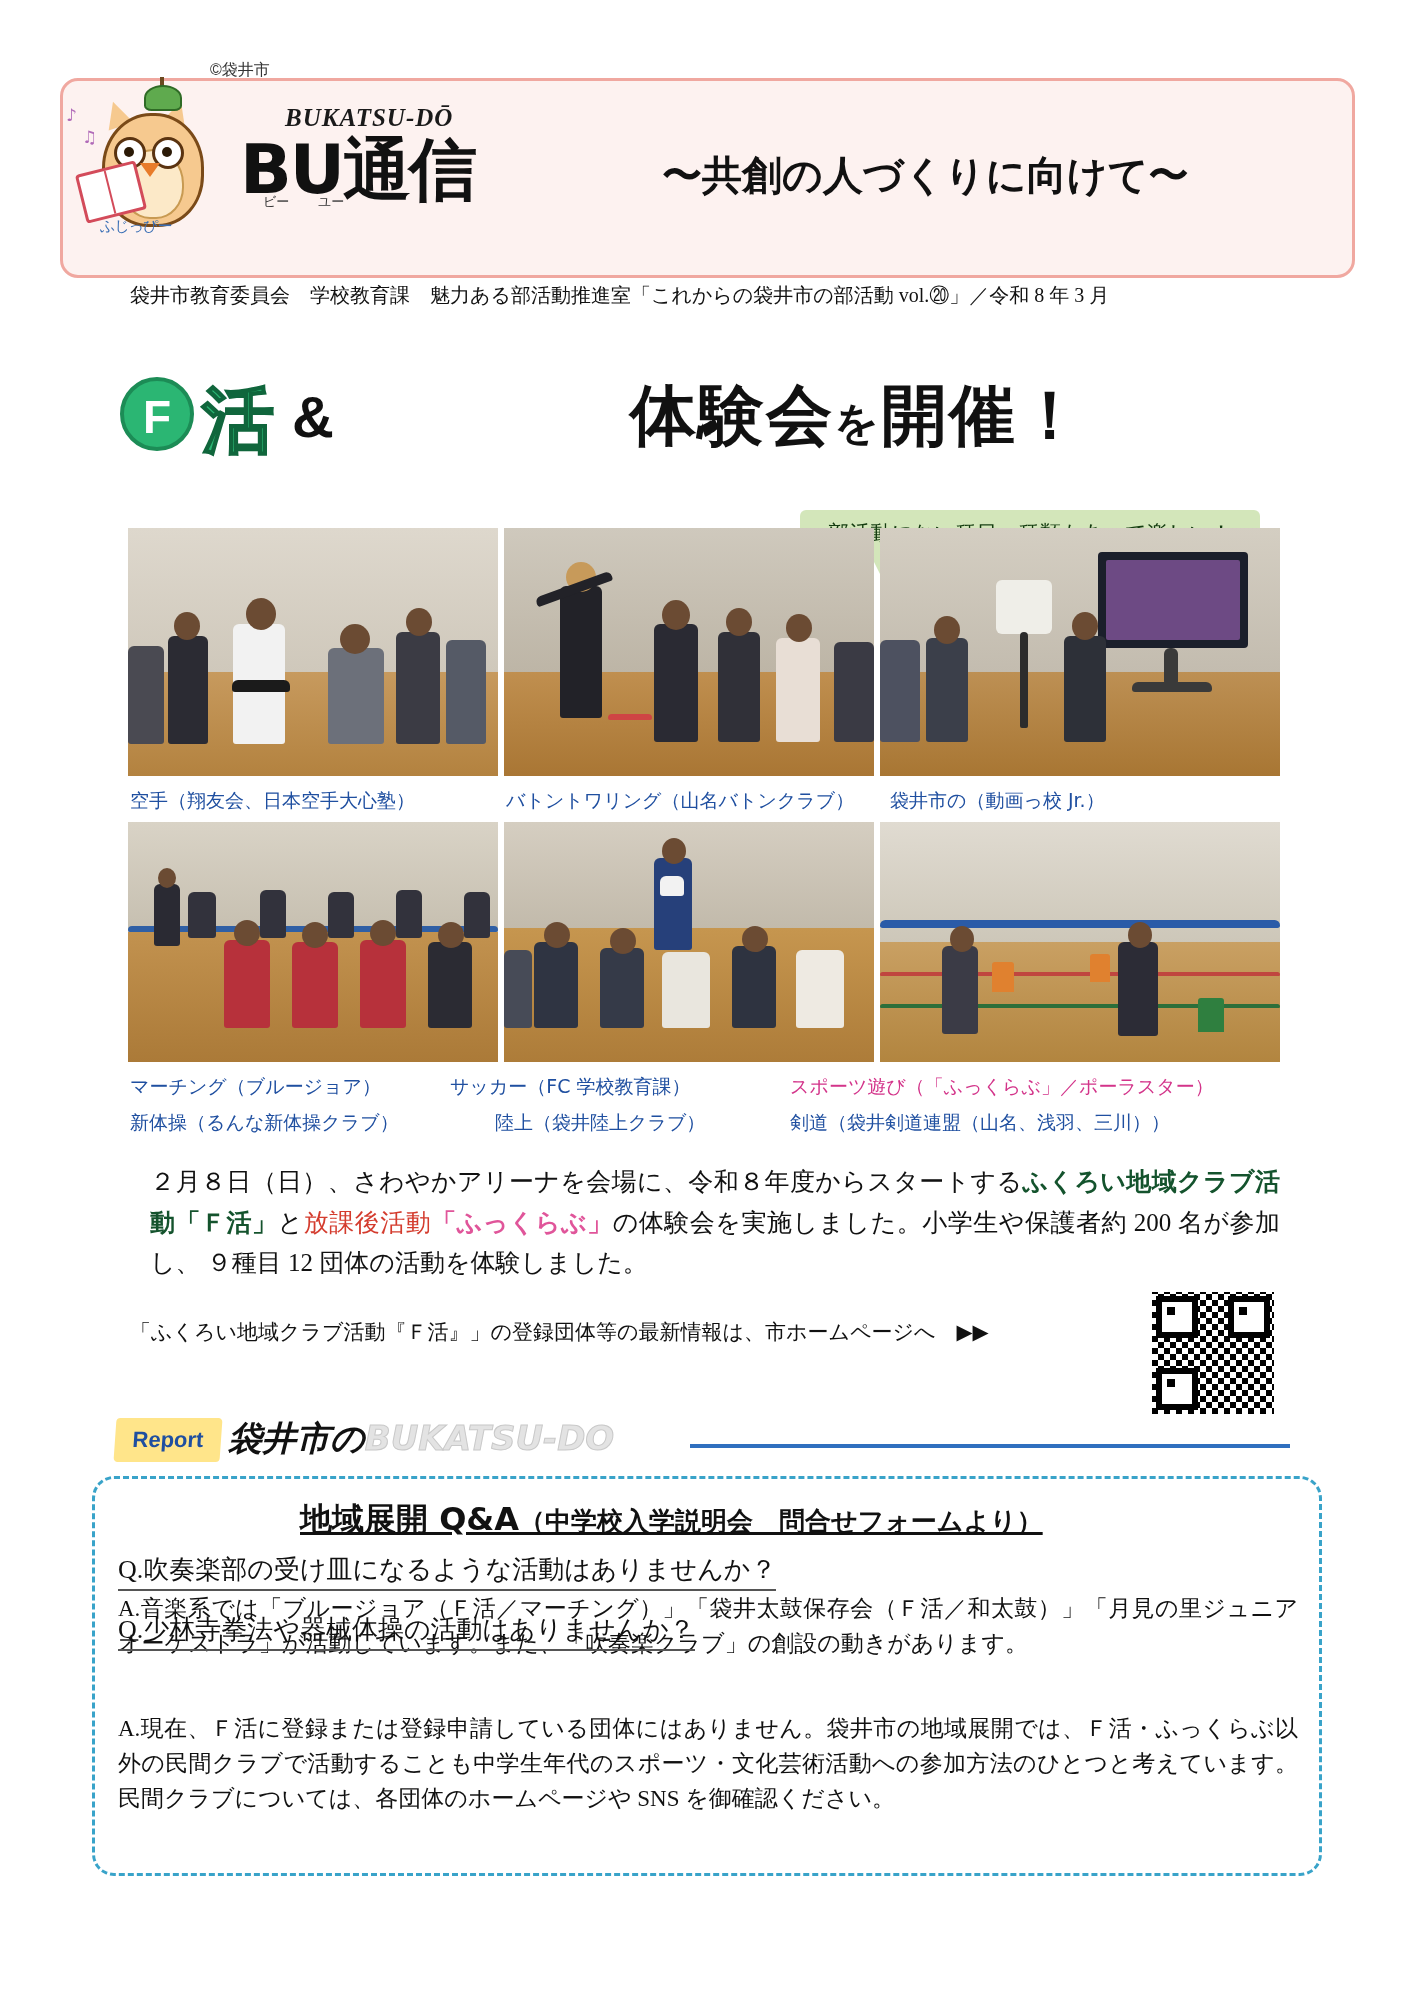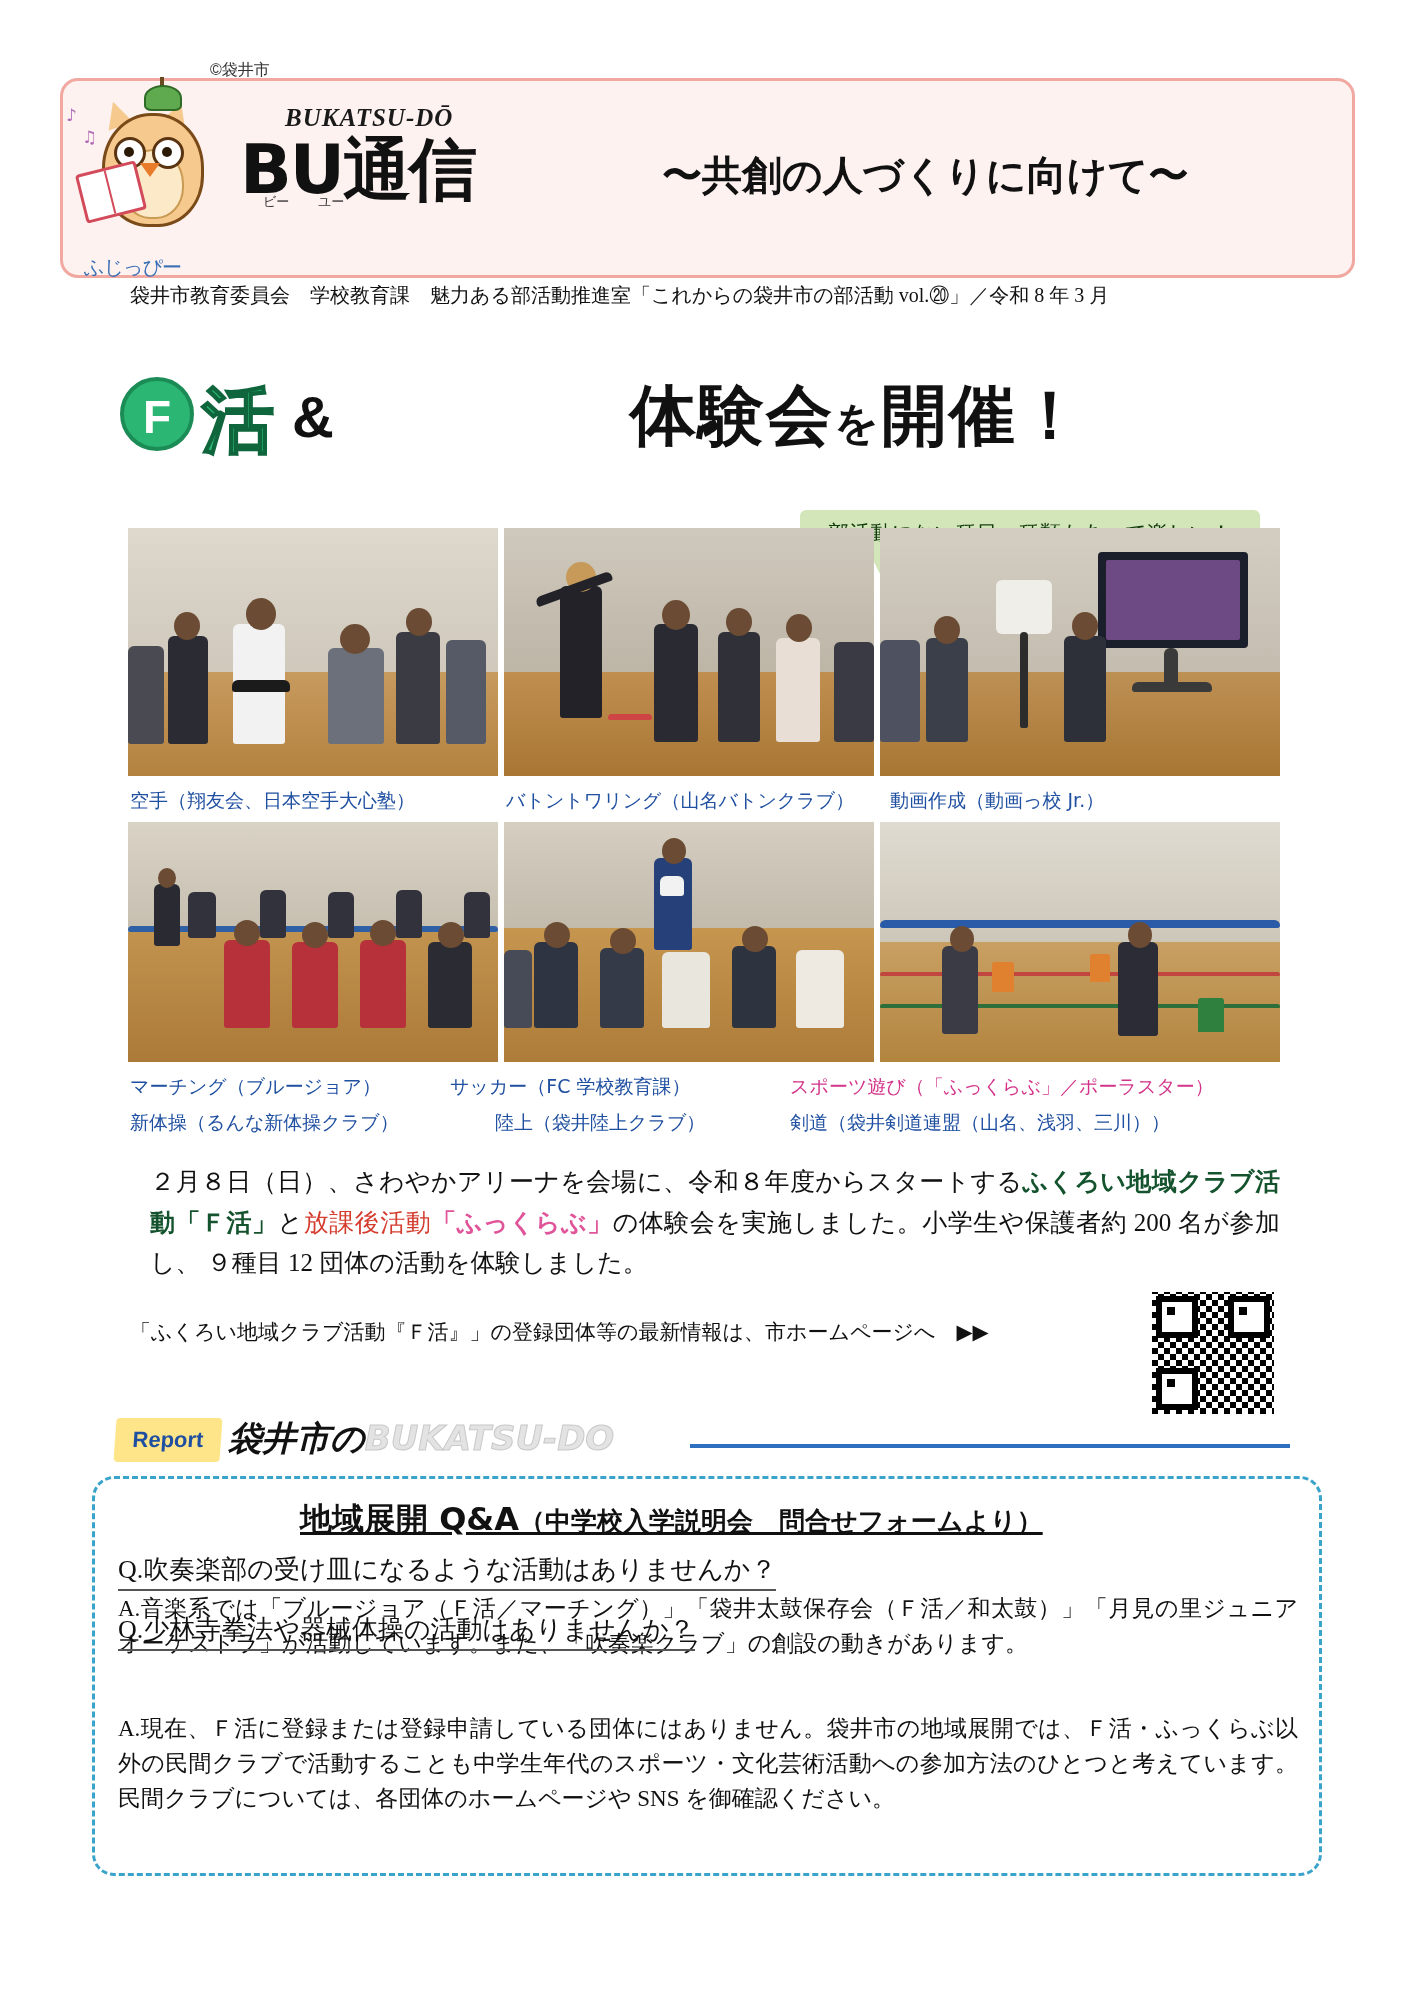--- a/index.html
+++ b/index.html
@@ -145,27 +145,26 @@
   .owl-note {
     position: absolute;
     color: #b06ab8;
     font-size: 17px;
     font-family: "DejaVu Sans", sans-serif;
   }
   .owl-note.n1 { left: 6px; top: 30px; }
   .owl-note.n2 { left: 22px; top: 52px; }
   .owl-name {
     position: absolute;
-    left: 24px;
+    left: 40px;
     top: 142px;
-    font-size: 20px;
+    font-size: 15px;
     color: #3a6fb5;
     font-family: "Liberation Sans", sans-serif;
     letter-spacing: -1px;
-    margin-top: 37px;
   }
 
   #romaji-title {
     position: absolute;
     left: 285px;
     top: 104px;
     font-size: 25px;
     font-style: italic;
     font-weight: bold;
     letter-spacing: 1px;
@@ -577,21 +576,21 @@
   <div class="fig" style="left:140px;top:104px;width:8px;height:96px;background:#2c2c2c;"></div>
   <div class="fig" style="left:46px;top:110px;width:42px;height:104px;background:#3b3f4a;"></div>
   <div class="fig head" style="left:54px;top:88px;width:26px;height:28px;"></div>
   <div class="fig" style="left:184px;top:108px;width:42px;height:106px;background:#2d3038;"></div>
   <div class="fig head" style="left:192px;top:84px;width:26px;height:28px;"></div>
   <div class="fig" style="left:0px;top:112px;width:40px;height:102px;background:#4d5160;"></div>
 </div>
 
 <div class="cap" style="left:130px;top:788px;">空手（翔友会、日本空手大心塾）</div>
 <div class="cap" style="left:506px;top:788px;">バトントワリング（山名バトンクラブ）</div>
-<div class="cap" style="left:890px;top:788px;">動画作成（動画っ校 Jr.）</div>
+<div class="cap" style="left:890px;top:788px;">袋井市の（動画っ校 Jr.）</div>
 
 <div class="photo" style="left:128px;top:822px;width:370px;height:240px;">
   <div class="gymwall" style="background:linear-gradient(180deg,#d9d3c6,#c6bfb0);height:46%;"></div>
   <div class="gymfloor" style="height:54%;background:linear-gradient(180deg,#c2924f,#ab7a38);"></div>
   <div class="fig" style="left:0px;top:104px;width:370px;height:6px;background:#2f5fa5;"></div>
   <div class="fig" style="left:26px;top:62px;width:26px;height:62px;background:#2a2a33;"></div>
   <div class="fig head" style="left:30px;top:46px;width:18px;height:20px;"></div>
   <div class="fig red" style="left:96px;top:118px;width:46px;height:88px;"></div>
   <div class="fig head" style="left:106px;top:98px;width:26px;height:26px;"></div>
   <div class="fig red" style="left:164px;top:120px;width:46px;height:86px;"></div>

